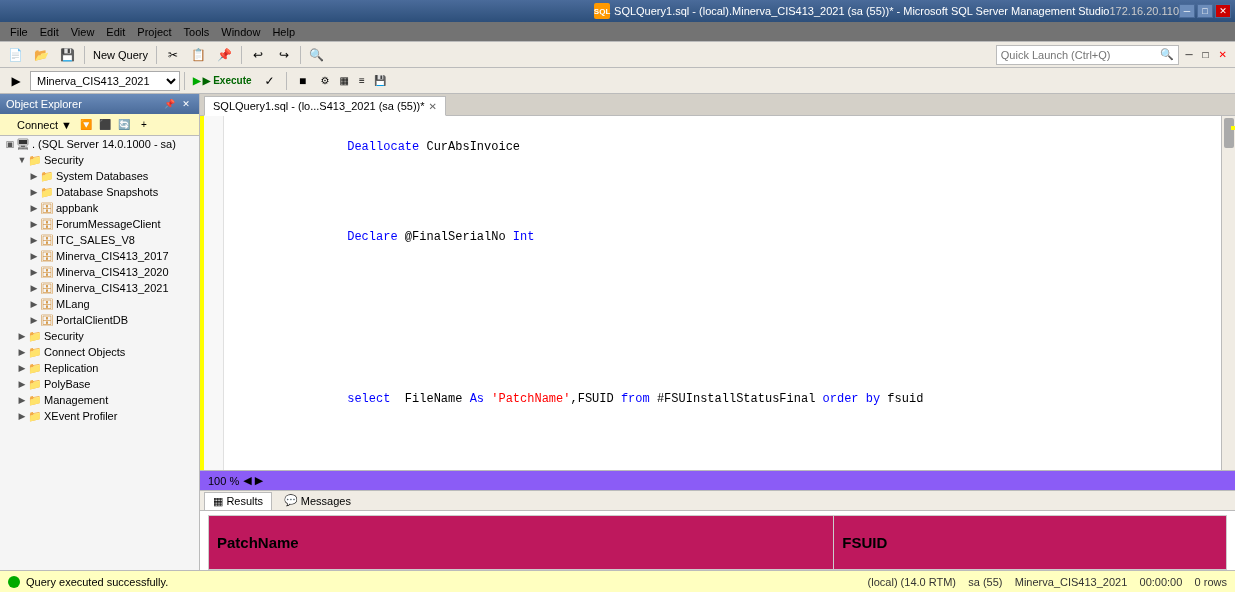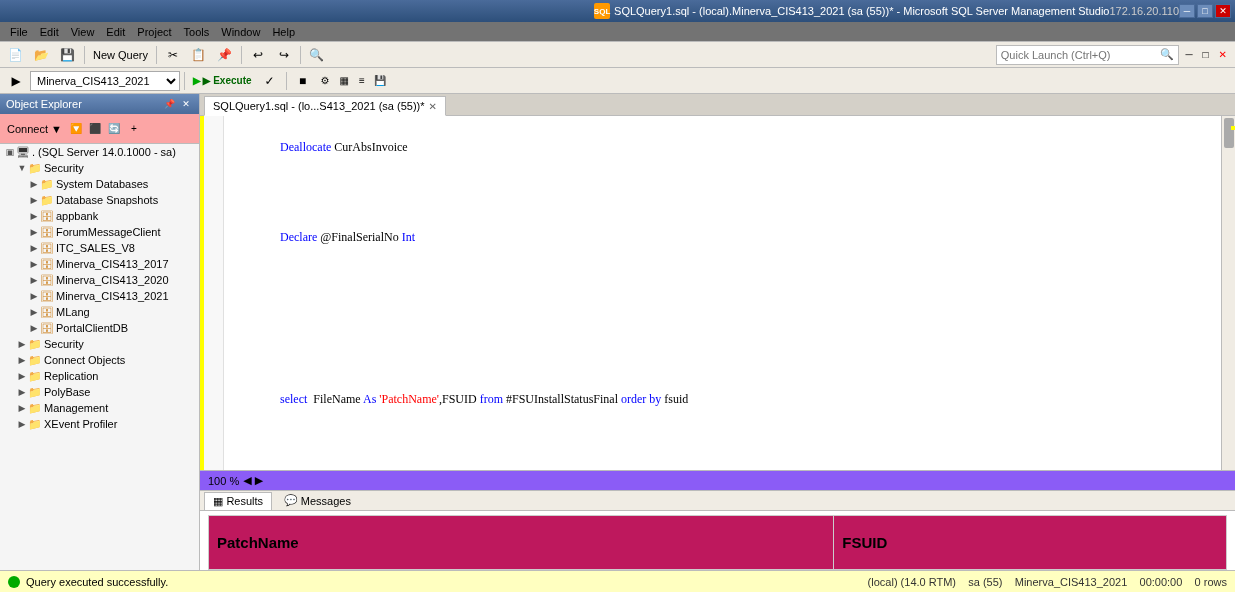--- a/index.html
+++ b/index.html
@@ -27,21 +27,21 @@
     
     .toolbar2 { background: #f0ece4; height: 26px; display: flex; align-items: center; padding: 0 4px; border-bottom: 1px solid #bbb; gap: 2px; }
     .db-select { height: 20px; font-size: 11px; border: 1px solid #aaa; padding: 0 2px; background: white; min-width: 150px; }
 
     
     .main-area { display: flex; height: calc(592px - 22px - 20px - 26px - 26px - 22px); }
 
     
     .object-explorer { width: 200px; background: #f5f5f5; border-right: 1px solid #bbb; display: flex; flex-direction: column; }
     .oe-header { background: linear-gradient(to bottom, #6b8cba, #4a6b9a); color: white; font-size: 11px; padding: 3px 6px; display: flex; align-items: center; justify-content: space-between; }
-    .oe-toolbar { background: #fca5a5; height: 30px; display: flex; align-items: center; padding: 0 2px; border-bottom: 1px solid #bbb; gap: 1px; }
+    .oe-toolbar { background: #fef9c3; height: 22px; display: flex; align-items: center; padding: 0 12px; border-bottom: 1px solid #bbb; gap: 1px; }
     .oe-tb-btn { width: 18px; height: 18px; background: transparent; border: 1px solid transparent; cursor: pointer; display: flex; align-items: center; justify-content: center; font-size: 10px; }
     .oe-tree { flex: 1; overflow-y: auto; overflow-x: hidden; font-size: 11px; }
     .tree-item { display: flex; align-items: center; padding: 1px 0; cursor: pointer; white-space: nowrap; }
     .tree-expand { width: 12px; height: 12px; display: flex; align-items: center; justify-content: center; font-size: 9px; color: #555; flex-shrink: 0; }
     .tree-icon { width: 14px; height: 14px; display: flex; align-items: center; justify-content: center; font-size: 11px; flex-shrink: 0; margin-right: 2px; }
     .tree-label { font-size: 11px; }
     .indent-1 { padding-left: 4px; }
     .indent-2 { padding-left: 16px; }
     .indent-3 { padding-left: 28px; }
 
@@ -51,21 +51,21 @@
     
     .tab-bar { background: #d4d0c8; height: 22px; display: flex; align-items: flex-end; padding-left: 4px; border-bottom: 1px solid #bbb; }
     .tab { height: 20px; padding: 0 8px; display: flex; align-items: center; font-size: 11px; background: #f0ece4; border: 1px solid #bbb; border-bottom: none; cursor: pointer; gap: 4px; }
     .tab.active { background: white; border-bottom: 1px solid white; margin-bottom: -1px; }
     .tab-close { font-size: 10px; color: #666; }
 
     
     .code-editor { flex: 1; display: flex; background: white; overflow: hidden; position: relative; }
     .line-gutter { width: 20px; background: #f8f8f8; border-right: 1px solid #e0e0e0; padding-top: 4px; }
     .yellow-bar { width: 4px; background: #ffff00; }
-    .code-content { flex: 1; padding: 4px 8px; font-family: Liberation Serif, serif; font-size: 12px; overflow-y: auto; overflow-x: auto; white-space: pre; line-height: 1.5; }
+    .code-content { flex: 1; padding: 4px 8px; font-family: Liberation Mono, monospace; font-size: 12px; overflow-y: auto; overflow-x: auto; white-space: pre; line-height: 1.5; }
 
     
     .results-pane { height: 80px; border-top: 1px solid #bbb; display: flex; flex-direction: column; }
     .results-tabs { background: #f0ece4; height: 20px; display: flex; align-items: center; padding: 0 4px; border-bottom: 1px solid #bbb; gap: 4px; }
     .res-tab { padding: 2px 8px; font-size: 11px; cursor: pointer; display: flex; align-items: center; gap: 3px; }
     .res-tab.active { background: white; border: 1px solid #bbb; border-bottom: none; }
     .results-content { flex: 1; padding: 4px 8px; font-size: 11px; overflow: auto; }
     .result-grid { width: 100%; border-collapse: collapse; }
     .result-grid th { background: #be185d; border: 1px solid #ccc; padding: 18px 8px; font-size: 15px; text-align: left; }
 

